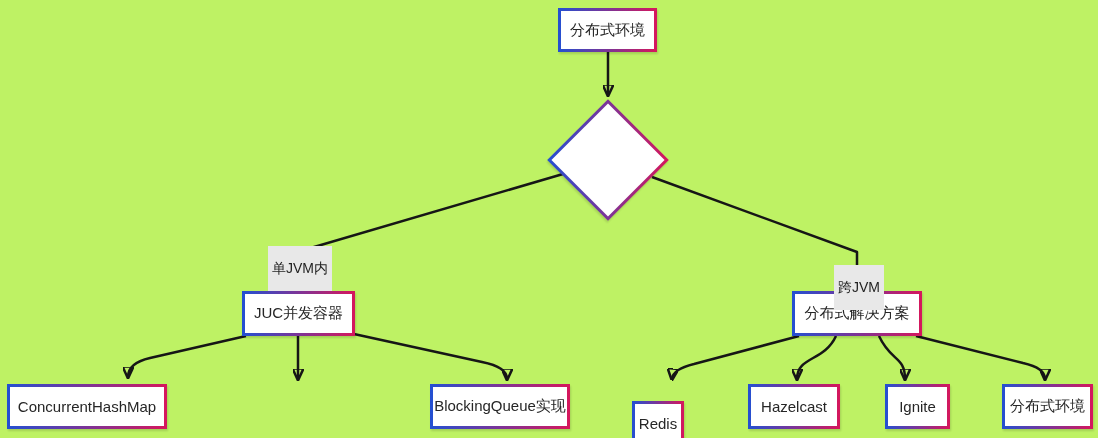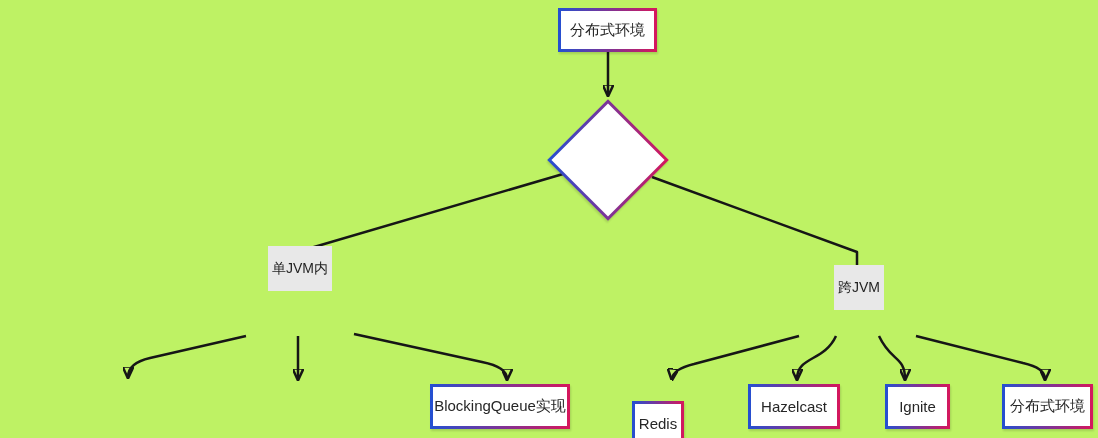--- a/index.html
+++ b/index.html
@@ -77,22 +77,31 @@
     <path d="M 799 336 L 694 364 Q 673 369 672 379" marker-end="url(#arrow)"></path>
     <path d="M 836 336 C 824 362 797 356 797 379" marker-end="url(#arrow)"></path>
     <path d="M 879 336 C 891 362 905 356 905 379" marker-end="url(#arrow)"></path>
     <path d="M 916 336 L 1023 363 Q 1045 368 1045 379" marker-end="url(#arrow)"></path>
   </svg>
 
   <div class="node" id="n-root">
     <div class="node-inner">分布式环境</div>
   </div>
 
+  <div class="node" id="n-juc">
+    <div class="node-inner">JUC并发容器</div>
+  </div>
 
+  <div class="node" id="n-dist">
+    <div class="node-inner">分布式解决方案</div>
+  </div>
 
+  <div class="node" id="n-chm">
+    <div class="node-inner">ConcurrentHashMap</div>
+  </div>
 
 
   <div class="node" id="n-bq">
     <div class="node-inner">BlockingQueue实现</div>
   </div>
 
   <div class="node" id="n-redis">
     <div class="node-inner">Redis</div>
   </div>
 

